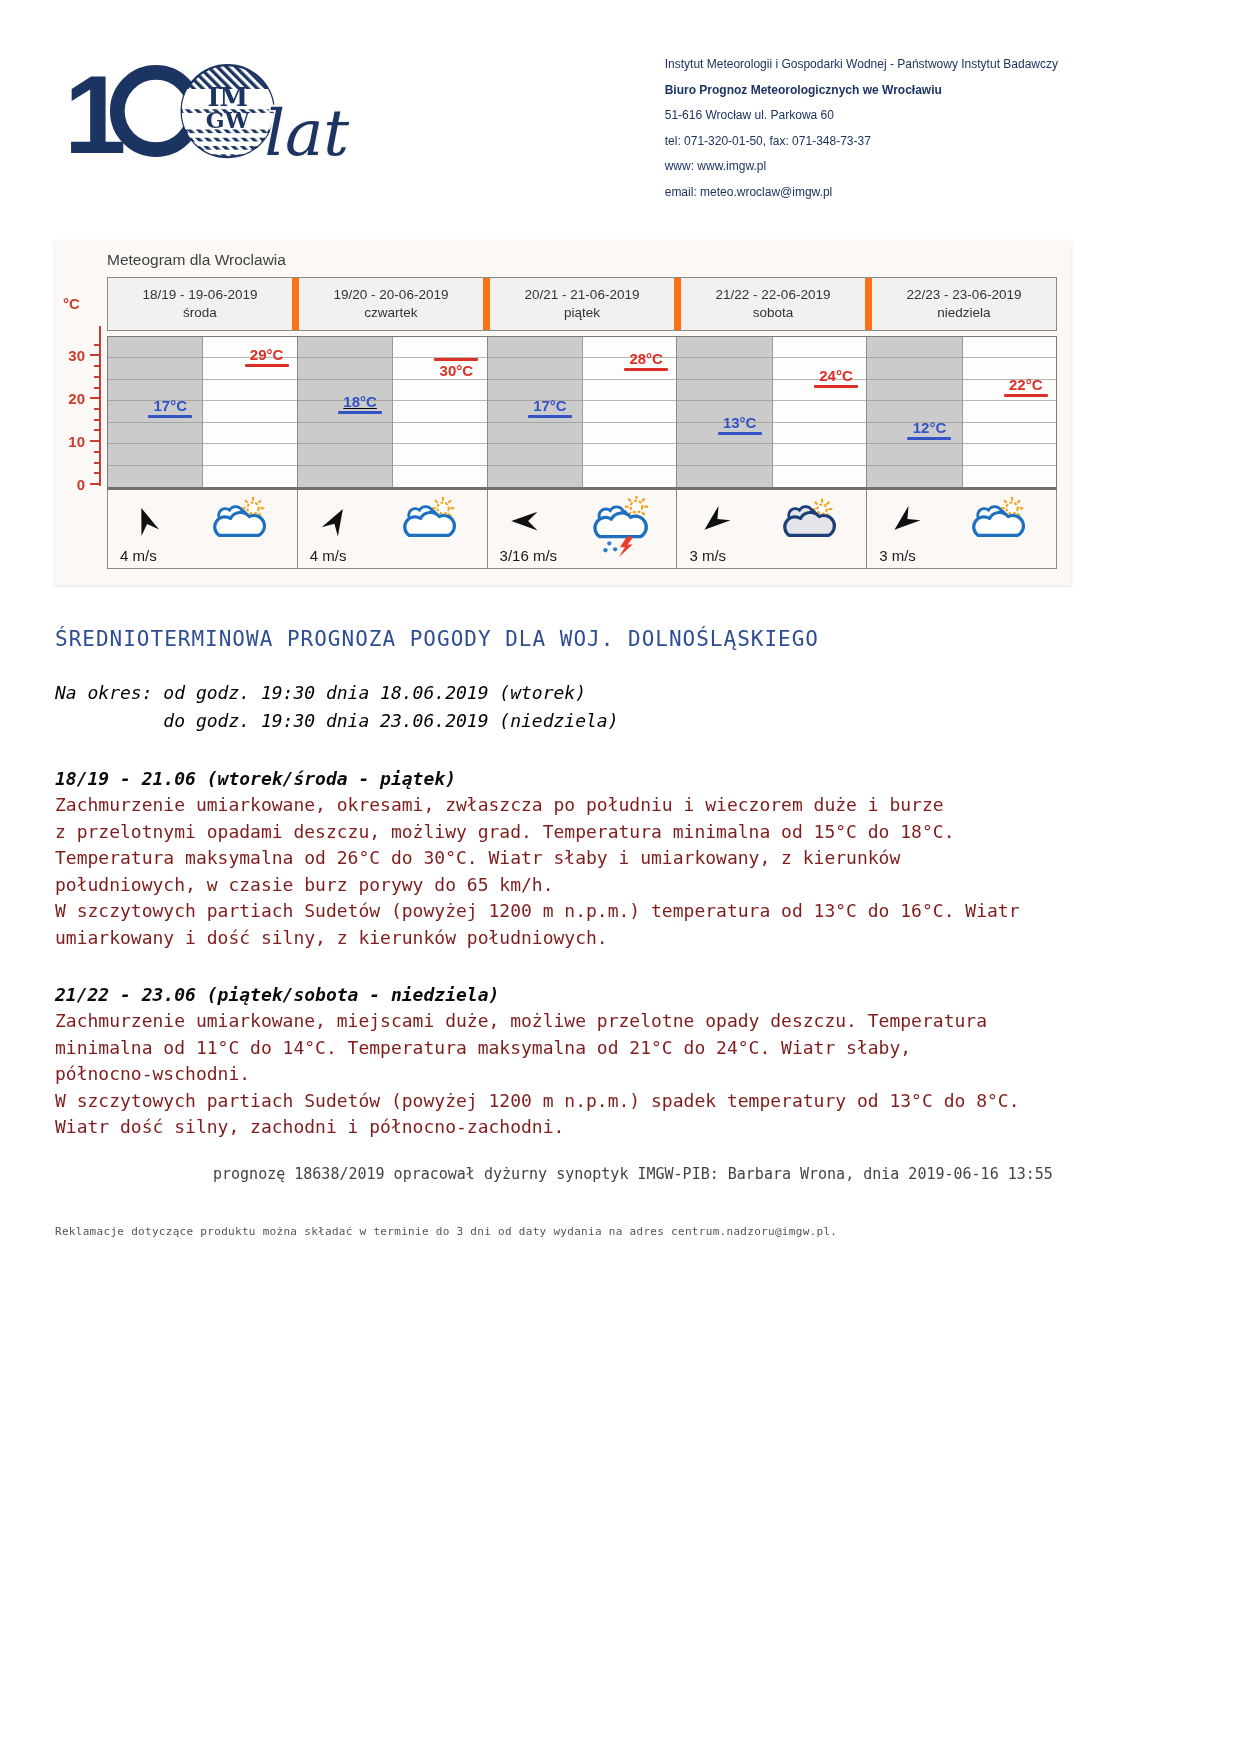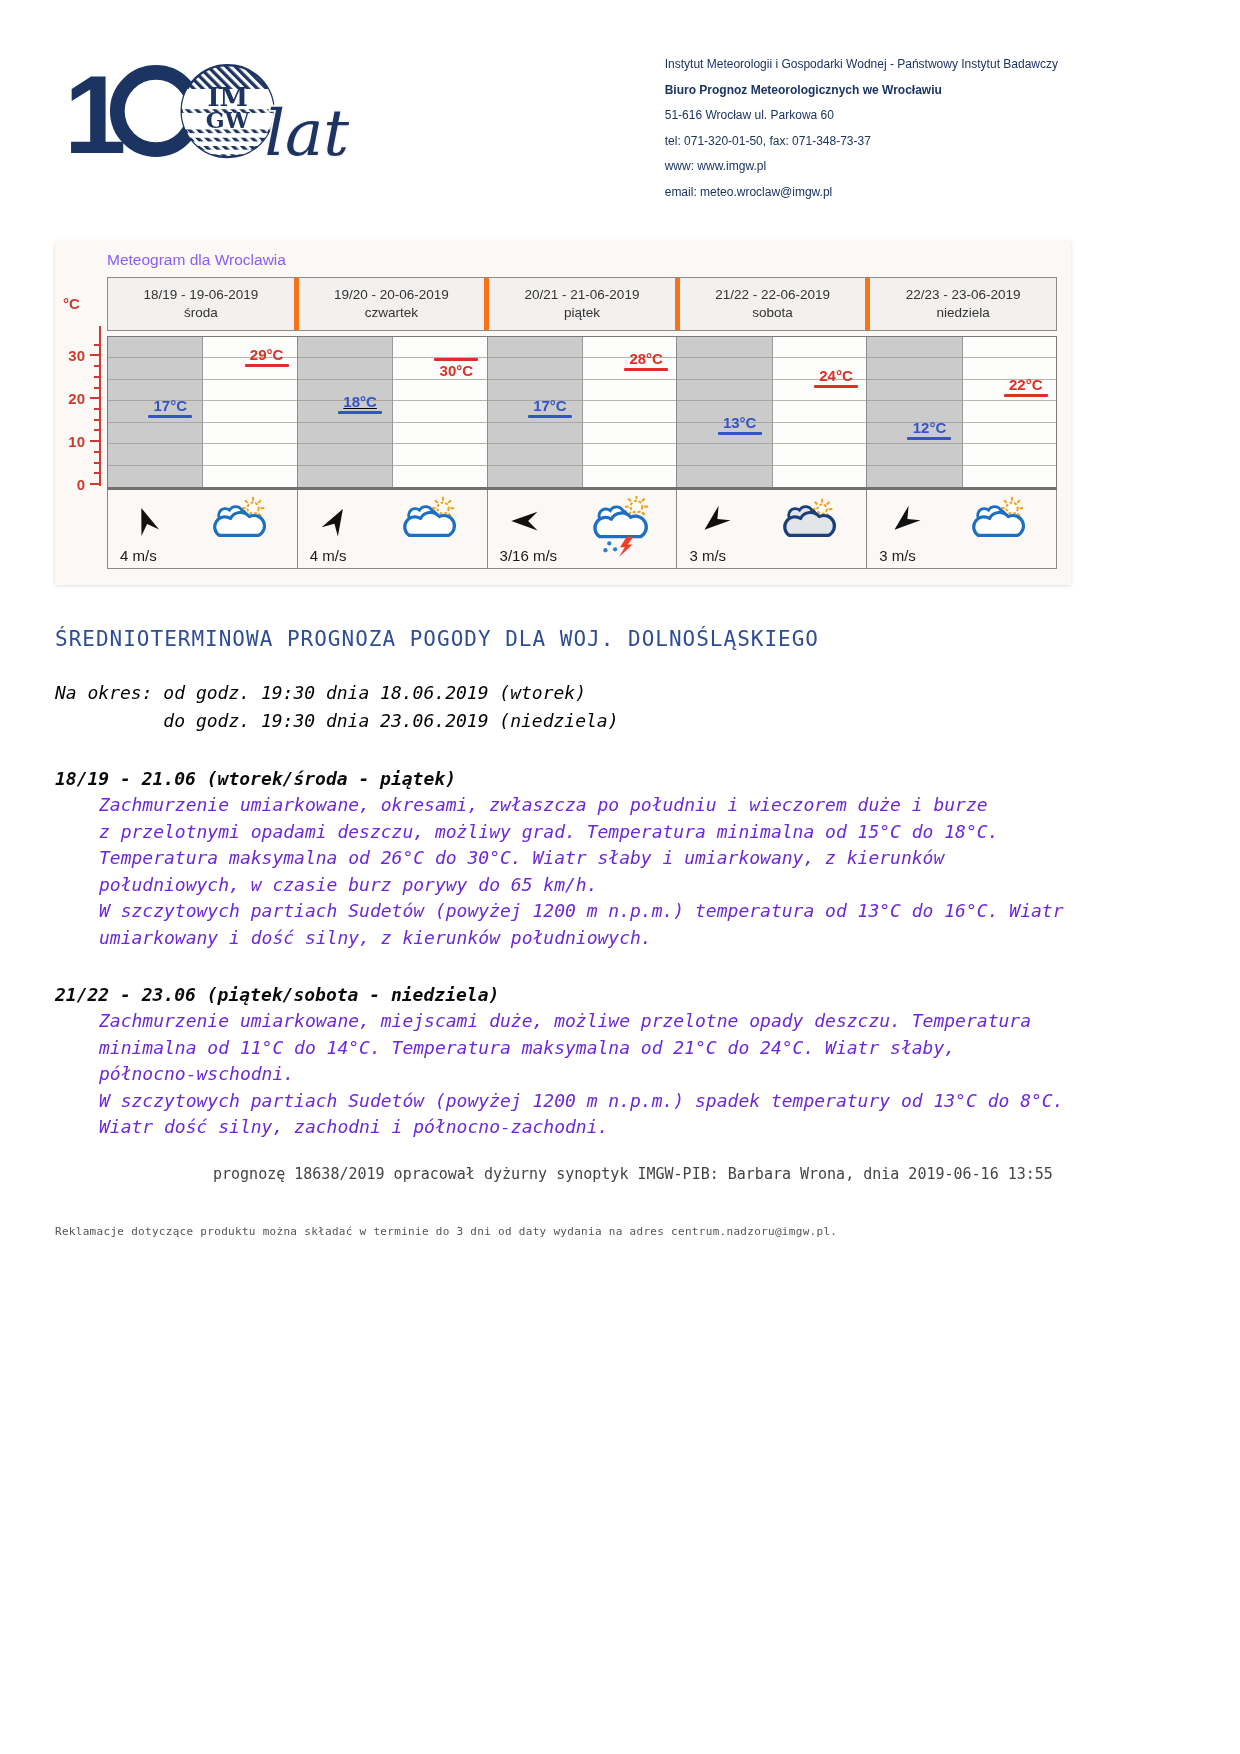--- a/index.html
+++ b/index.html
@@ -8,32 +8,32 @@
 
   
   .header{display:flex;justify-content:space-between;align-items:flex-start;
           padding:52px 182px 0 64px;}
   .contact{ text-align:left;color:#1c3461;font-size:12px;line-height:25.5px;}
   .contact .bold{font-weight:bold;}
 
   
   .meteogram{margin:36px 0 0 55px;width:1004px;background:#fbf8f5;
              padding:10px 6px 16px 6px;box-shadow:0 1px 4px rgba(0,0,0,.13);}
-  .mg-title{font-size:15.5px;color:#8b5cf6;margin:0 0 8px 46px;}
+  .mg-title{font-size:15.5px;color:#404040;margin:0 0 8px 46px;}
   .mg-body{display:flex;}
   .mg-axis{width:46px;position:relative;flex:none;}
   .mg-unit{position:absolute;top:18px;left:2px;color:#cc3b2e;font-weight:bold;font-size:15px;}
   .mg-axiszone{position:absolute;top:57px;height:150px;left:0;right:0;}
   .axisline{position:absolute;right:6px;top:-8px;bottom:-2px;width:2px;background:#cc3b2e;}
   .ytick{position:absolute;right:8px;height:2px;width:5px;background:#cc3b2e;}
   .ytick.major{width:9px;}
   .ytick-label{position:absolute;right:22px;font-weight:bold;color:#cc3b2e;font-size:15px;}
   .mg-table{width:950px;flex:none;}
   .mg-headrow{display:flex;border:1px solid #8a8a8a;background:#f3f1ef;}
-  .mg-hcell{flex:1;height:52px;box-sizing:border-box;border-right:5px solid #f97316;
+  .mg-hcell{flex:1;height:52px;box-sizing:border-box;border-right:7px solid #f97316;
             text-align:center;padding-top:8px;font-size:13.5px;color:#333;line-height:18px;}
   .mg-hcell:last-child{border-right:none;}
   .mg-chartrow{display:flex;position:relative;height:150px;border:1px solid #7a7a7a;
                border-bottom:3px solid #707070;margin-top:5px;background:#fdfdfc;}
   .mg-dcell{flex:1;position:relative;border-right:1px solid #8a8a8a;}
   .mg-dcell:last-child{border-right:none;}
   .half-night{position:absolute;left:0;top:0;bottom:0;width:50%;background:#cbcbcb;
               border-right:1px solid #9a9a9a;z-index:0;}
   .gridline{position:absolute;left:0;right:0;height:1px;background:#9b948f;opacity:.7;z-index:1;}
   .tmark{position:absolute;width:48px;text-align:center;z-index:3;}
@@ -47,21 +47,21 @@
   .weather-icon{position:absolute;left:69%;top:46%;width:60px;height:60px;margin:-30px 0 0 -30px;}
   .wind-label{position:absolute;left:12px;bottom:4px;font-size:15px;color:#1a1a1a;}
 
   
   .forecast{margin:42px 0 0 55px;width:1048px;font-family:"DejaVu Sans Mono",monospace;}
   .f-title{color:#2e4d92;font-size:21px;font-weight:normal;letter-spacing:1px;margin:0 0 28px 0;}
   .f-period div{white-space:pre;font-weight:normal;font-style:italic;font-size:18px;
                 line-height:28px;color:#000;}
   .f-section{margin-top:30px;}
   .f-heading{font-weight:bold;font-style:italic;font-size:18px;color:#0a0a0a;line-height:27px;}
-  .f-line{font-style:italic;font-size:18px;line-height:26.5px;color:#6d28d9;white-space:nowrap;margin-left:44px;}
+  .f-line{font-size:18px;line-height:26.5px;color:#7f1d1d;white-space:nowrap;}
   .f-attrib{margin-top:24px;padding-left:158px;font-size:15px;color:#444;}
   .f-footer{margin-top:42px;font-size:11px;letter-spacing:.3px;color:#555;}
 </style>
 </head>
 <body>
 
 <div class="page">
 
   <header class="header">
     <svg viewBox="0 0 310 130" width="285" height="120" aria-hidden="true">

